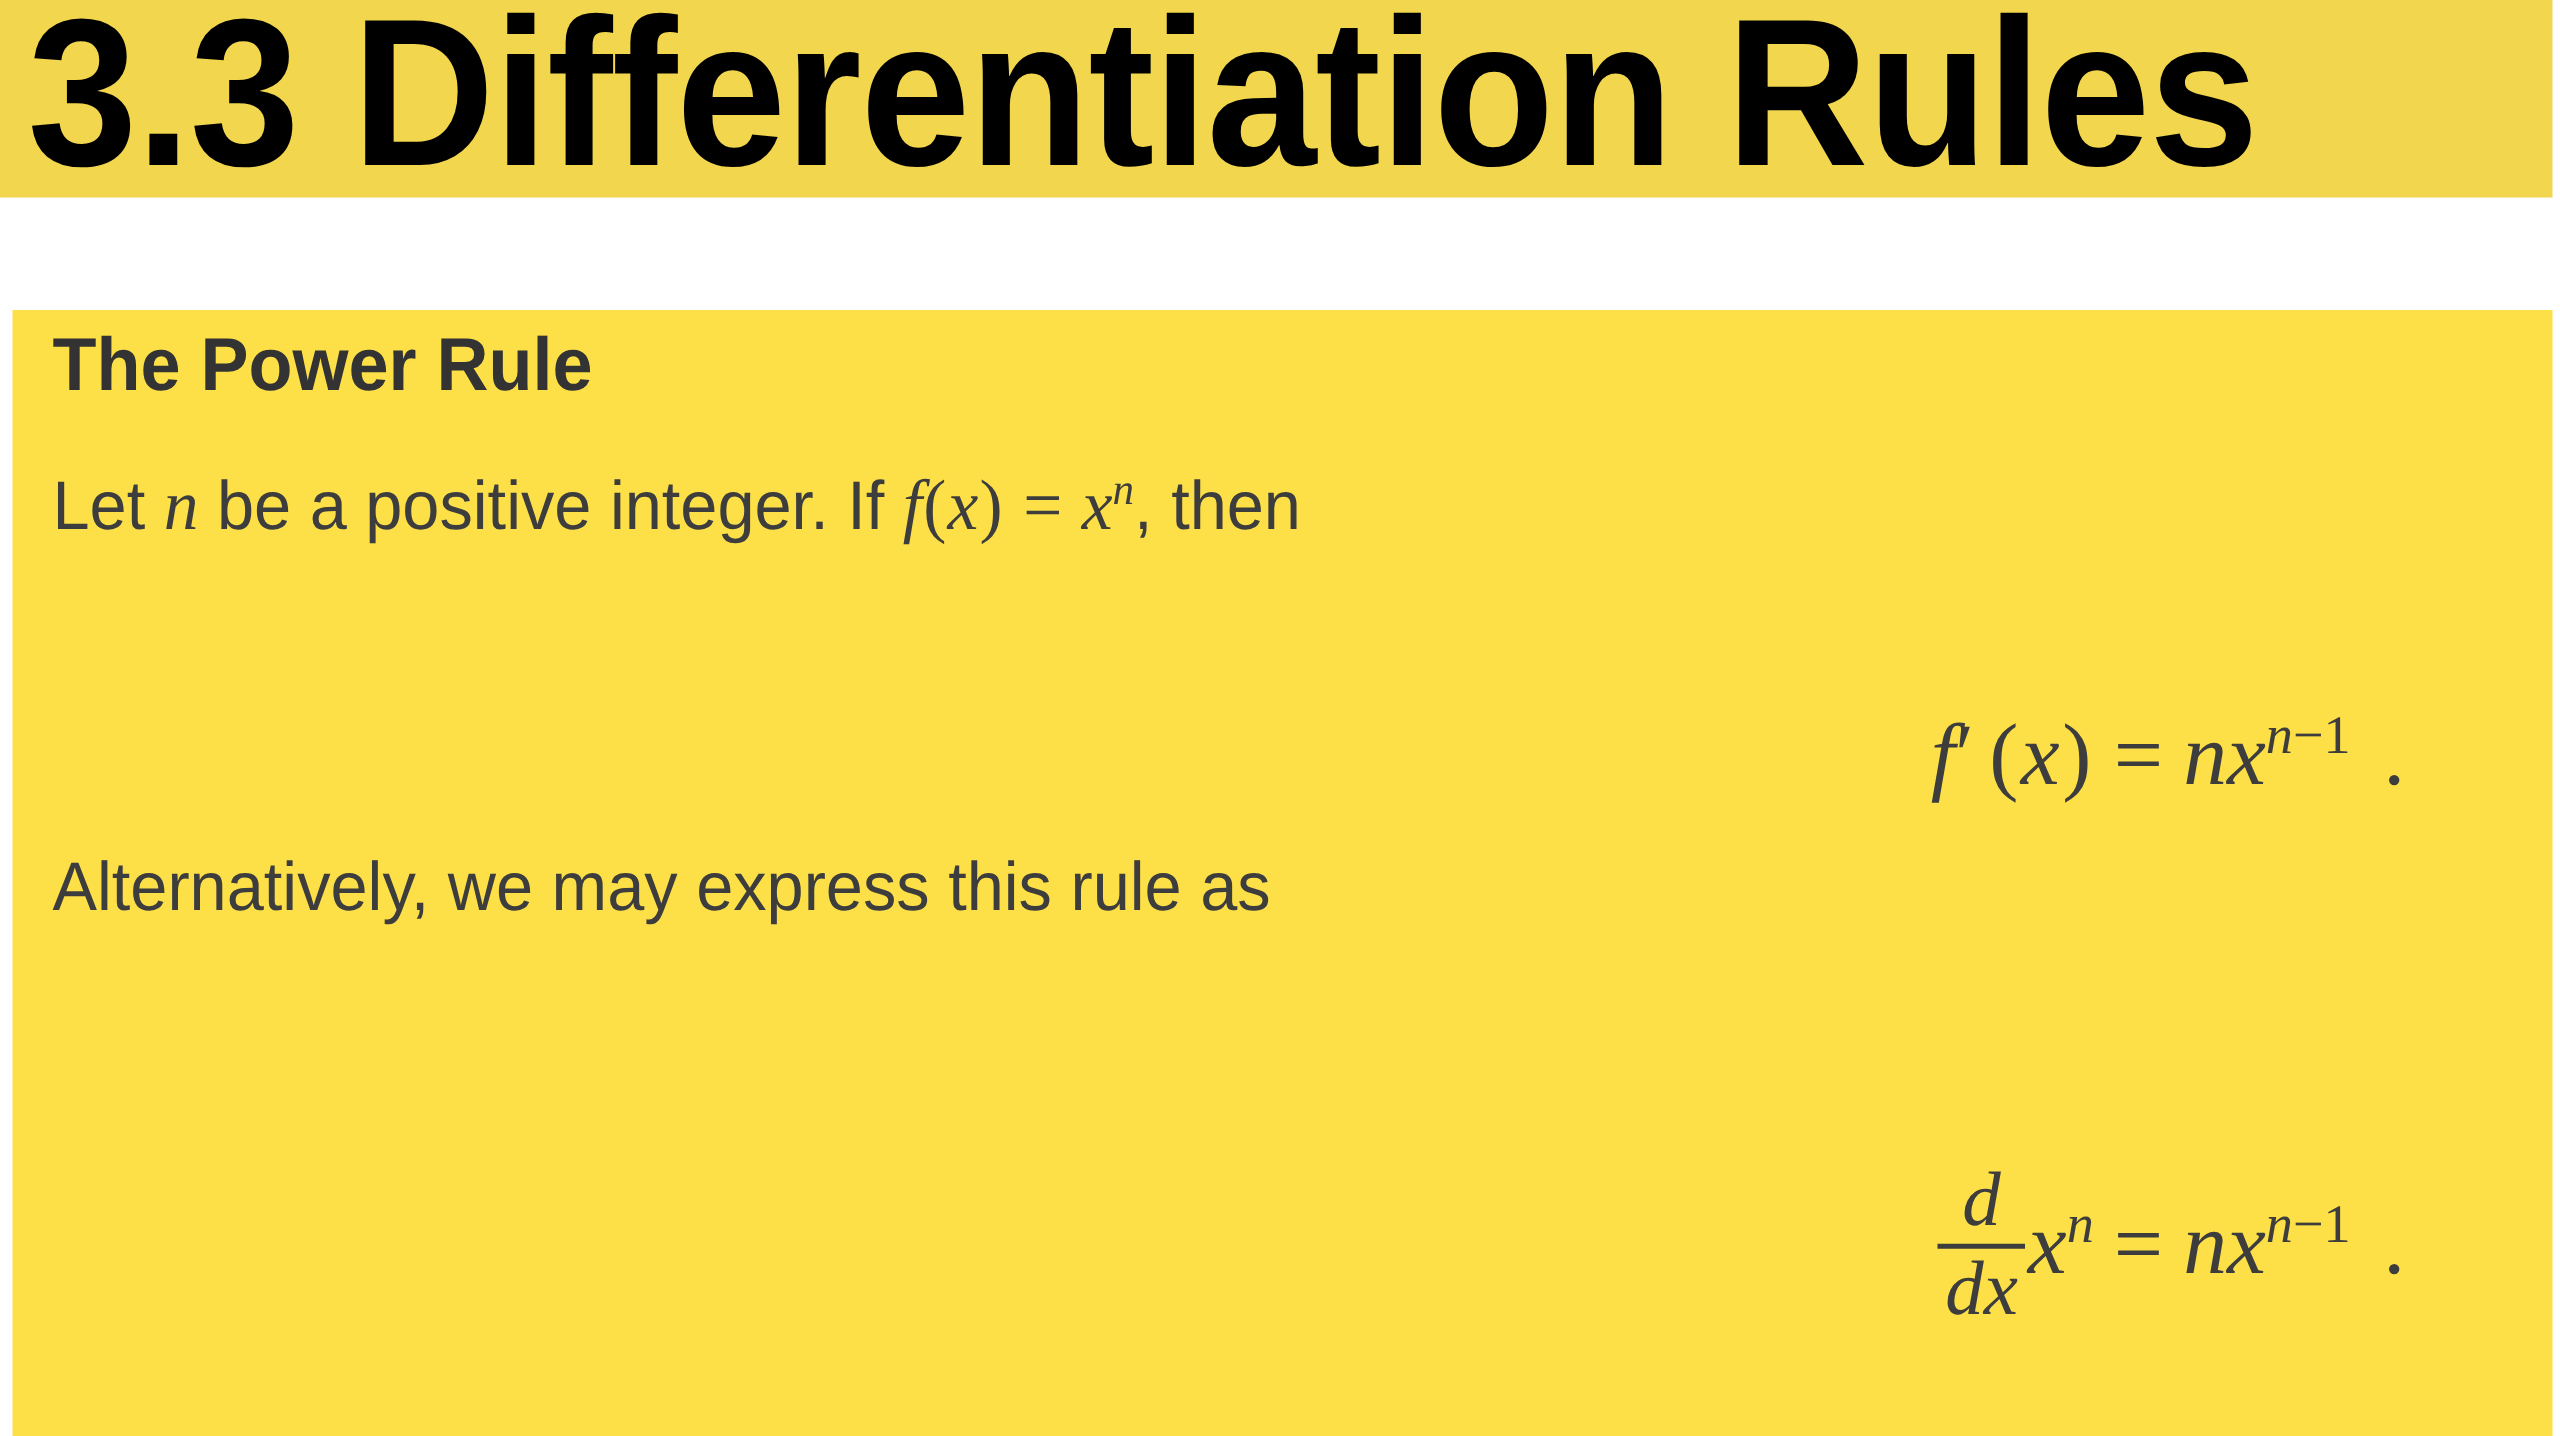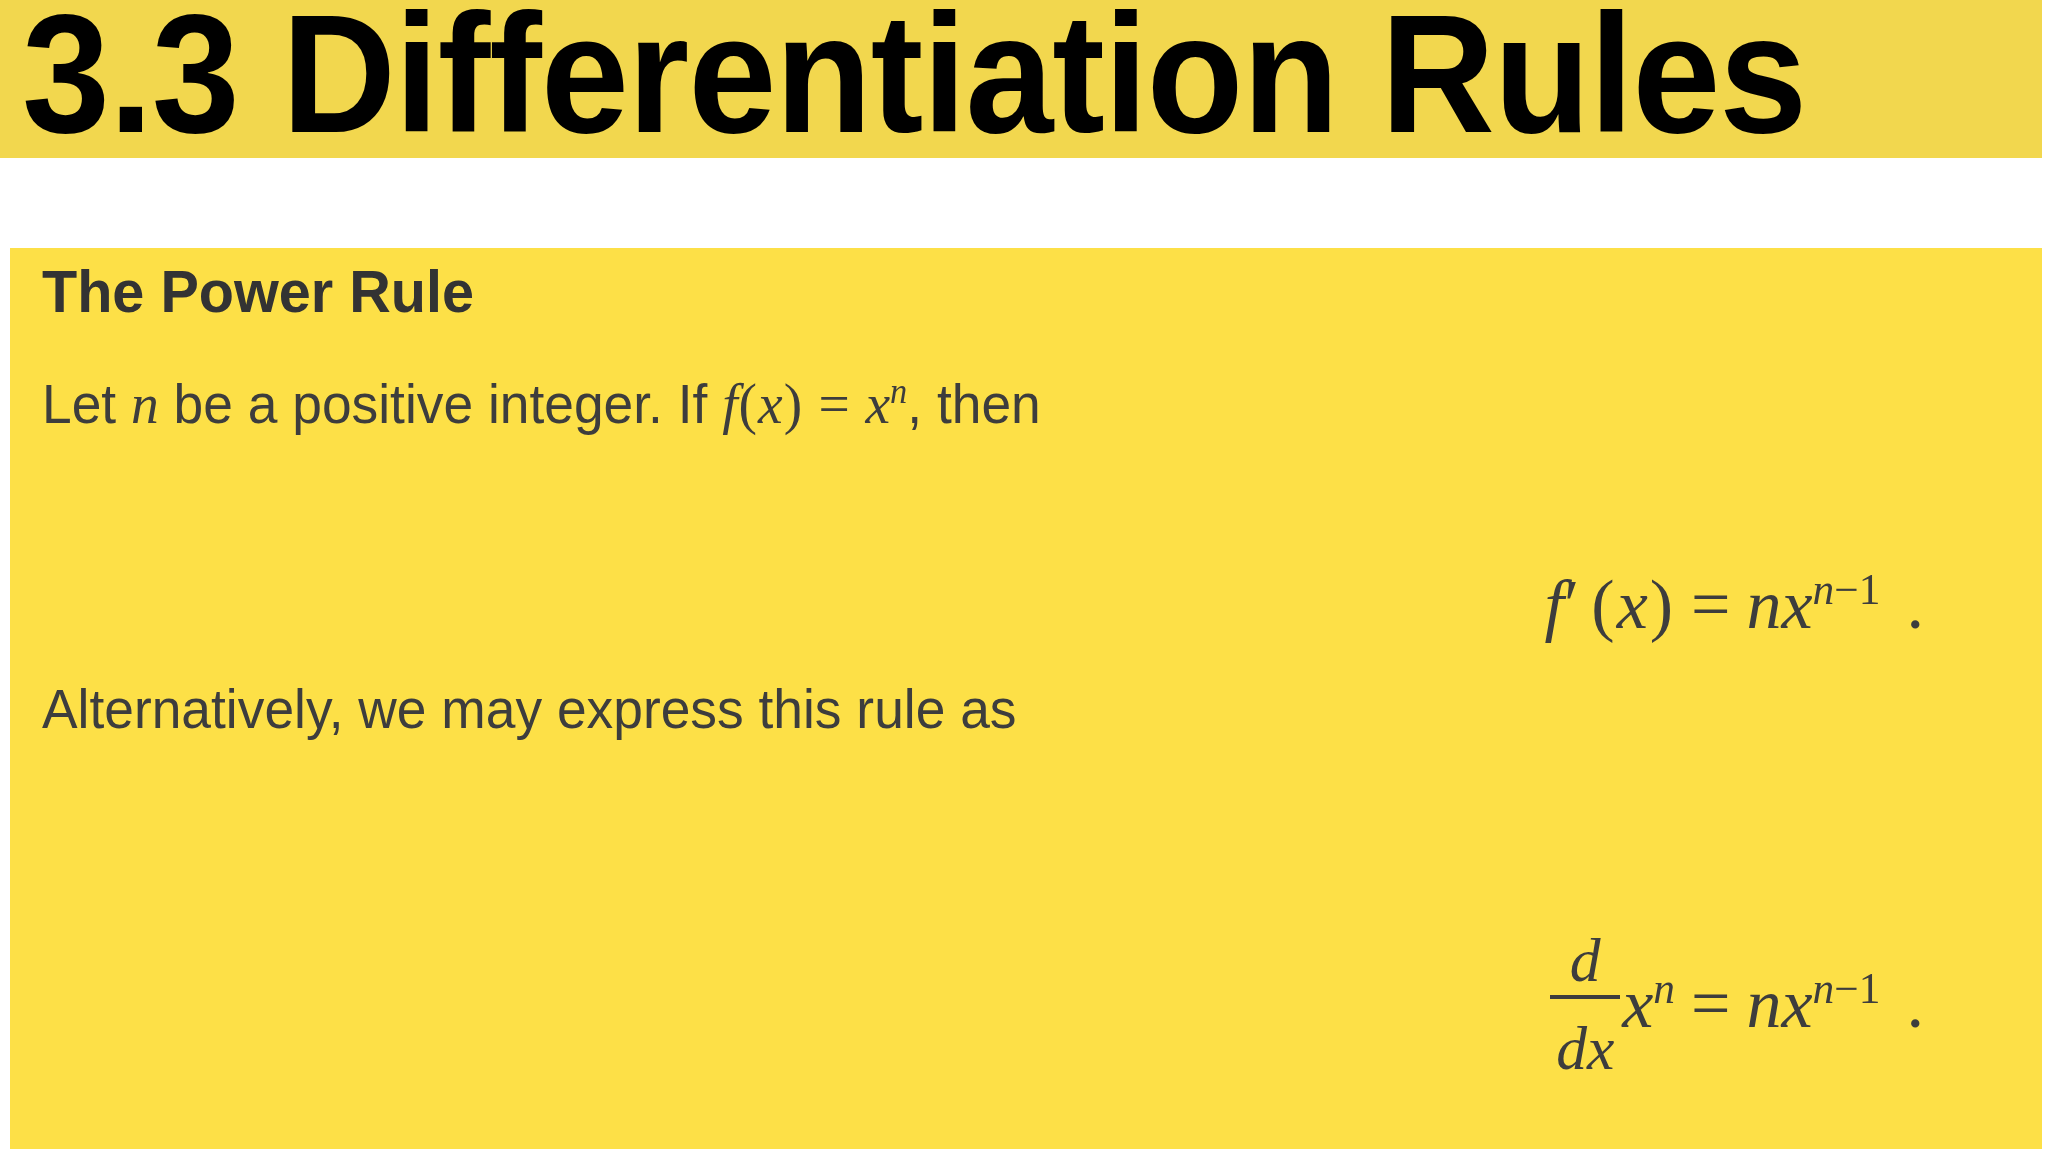--- a/index.html
+++ b/index.html
@@ -145,21 +145,21 @@
   .frac .num {
     padding: 0 6px 2px 6px;
     line-height: 1.05;
   }
   .frac .bar {
     width: 100%;
     height: 4px;
     background: #3d3d3d;
   }
   .frac .den {
-    padding: 17px 6px 0 6px;
+    padding: 0 6px 0 6px;
     line-height: 1.05;
   }
 
   .eq-equals {
     font-style: normal;
     padding: 0 16px;
   }
   .eq-period {
     font-style: normal;
     padding-left: 26px;

